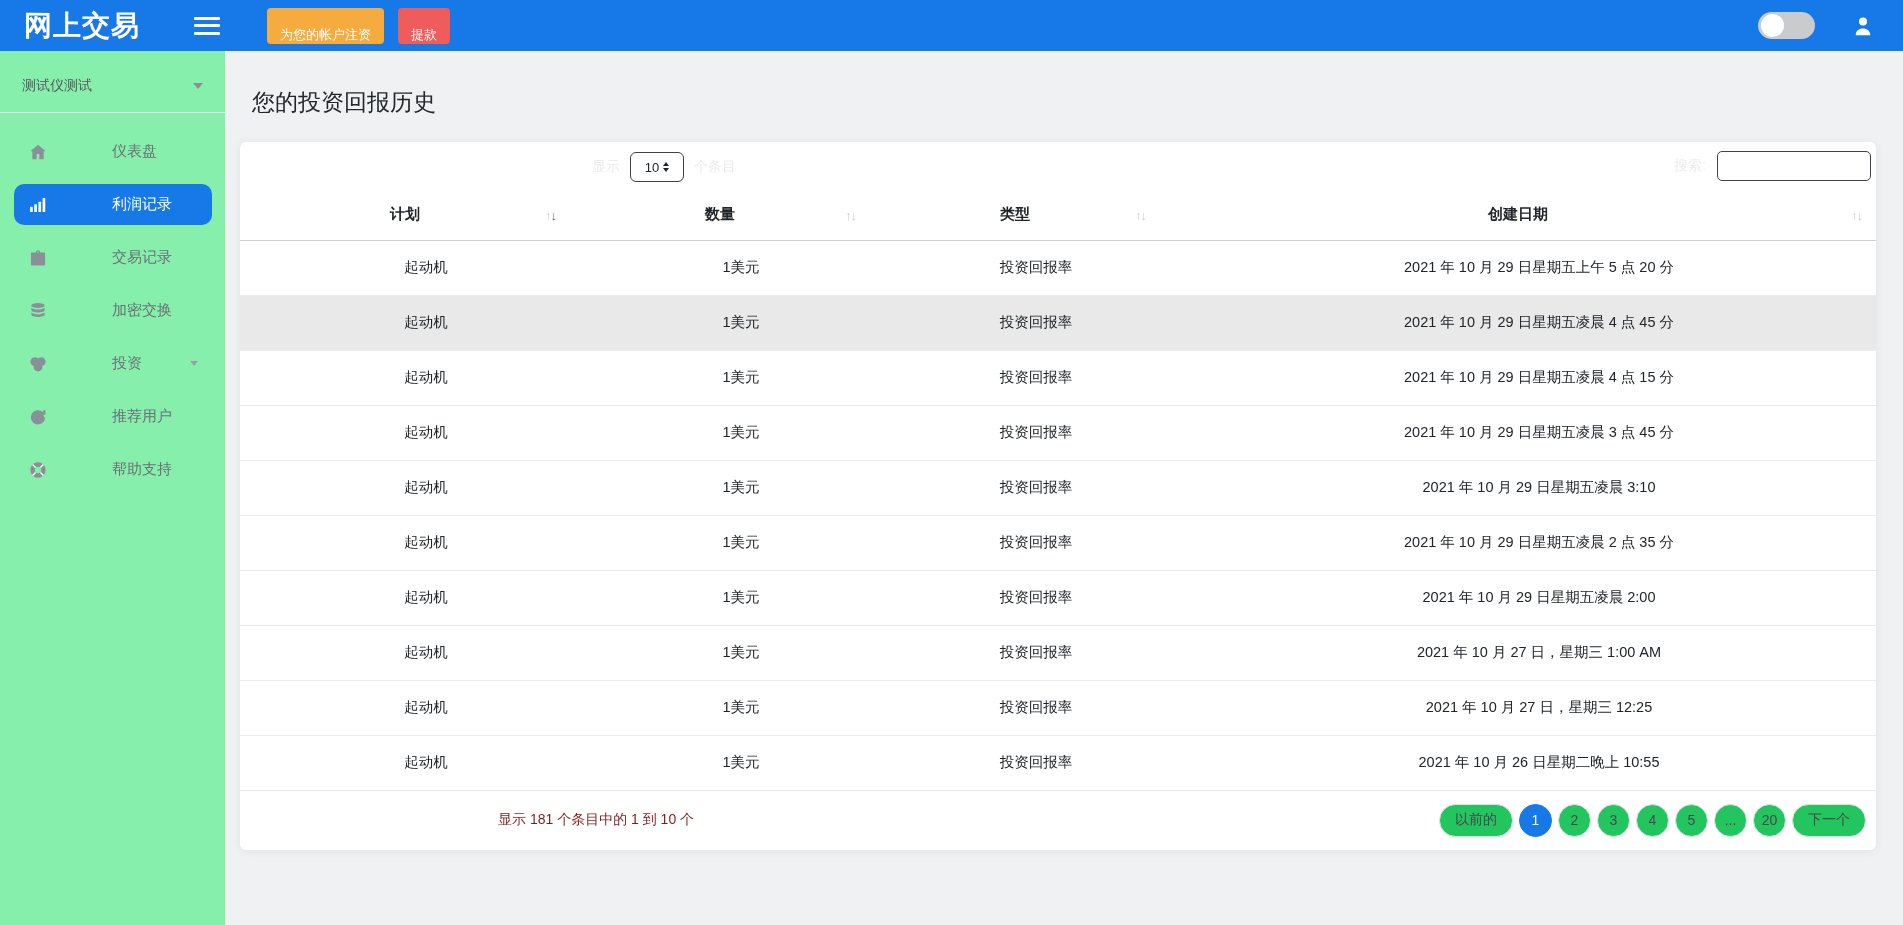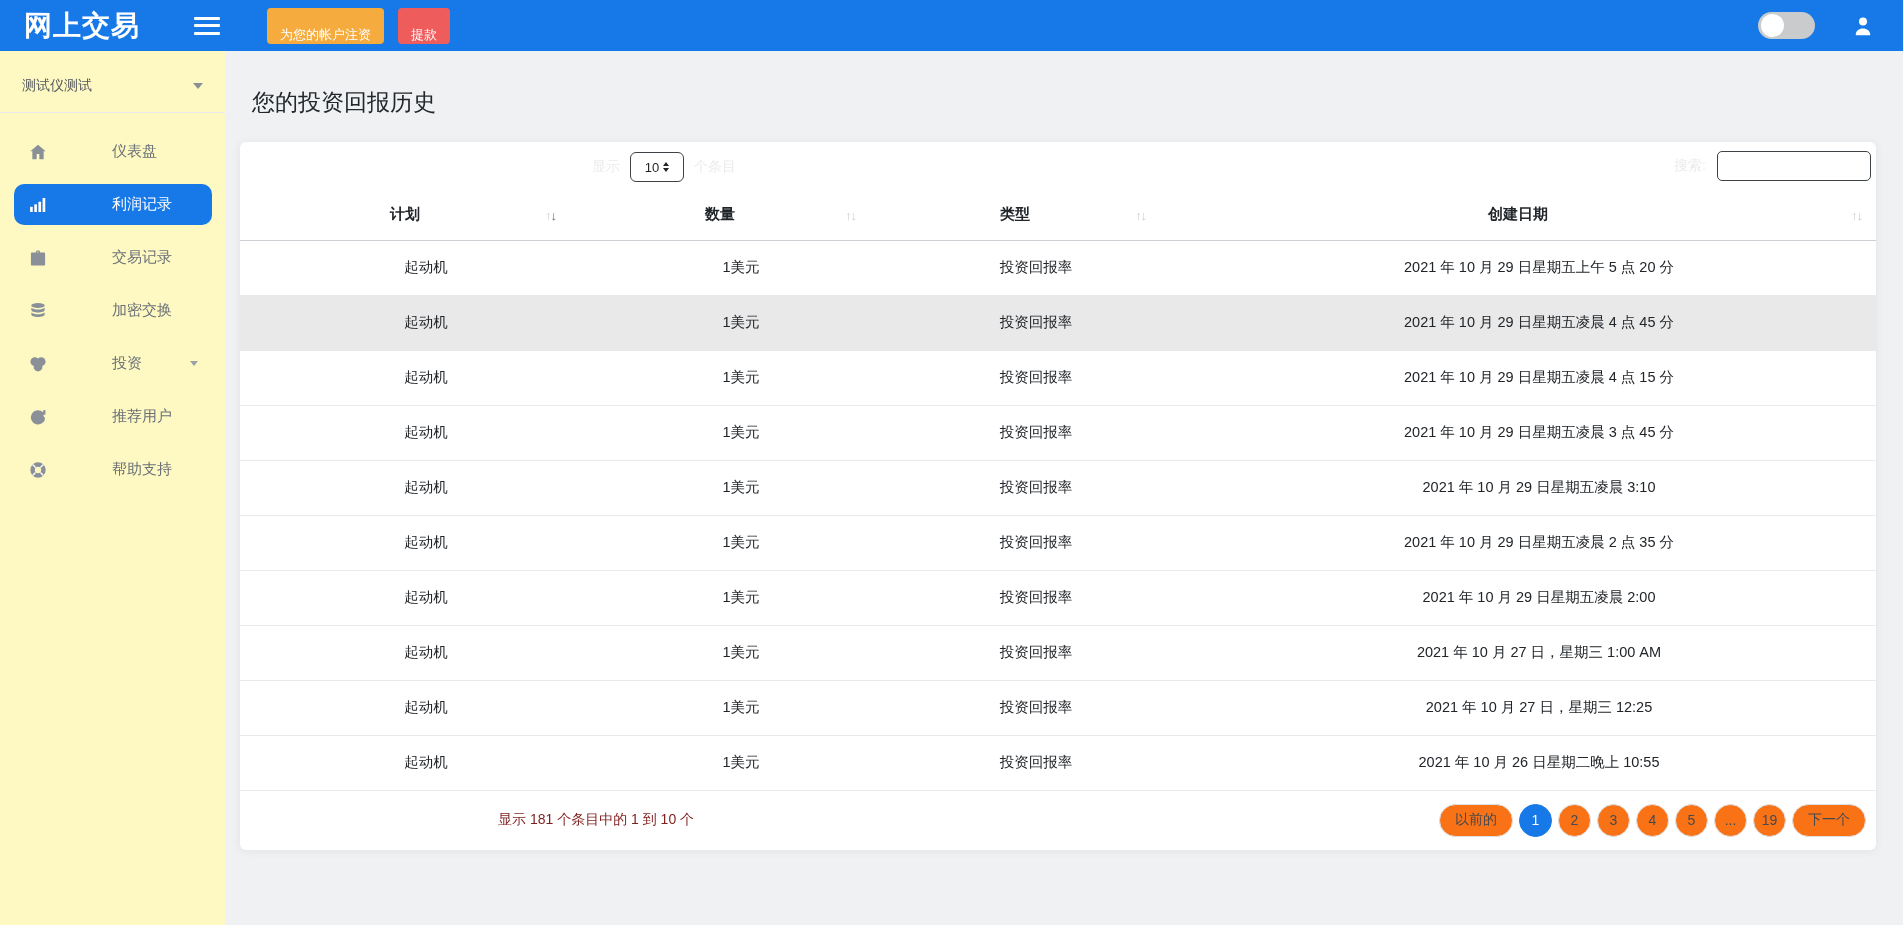--- a/index.html
+++ b/index.html
@@ -19,21 +19,21 @@
   .btn { border:none; border-radius:4px; color:#fff; font-size:13px; height:33px; padding:18px 13px; cursor:pointer;
          font-family:inherit; }
   .btn-fund { margin-left:47px; background:#f5ab3d; }
   .btn-withdraw { margin-left:14px; background:#ee5c5c; }
   .header-right { margin-left:auto; display:flex; align-items:center; gap:36px; padding-right:28px; }
   .toggle { width:57px; height:27px; background:#c9cbcd; border-radius:14px; position:relative; cursor:pointer; }
   .toggle-knob { position:absolute; left:3px; top:2px; width:23px; height:23px; background:#fff; border-radius:50%; }
   .user-btn { width:24px; height:24px; cursor:pointer; }
   .user-btn svg { width:24px; height:24px; fill:#fff; }
   
-  .sidebar { position:absolute; top:51px; left:0; width:225px; bottom:0; background:#fef9c3; z-index:10; }
+  .sidebar { position:absolute; top:51px; left:0; width:225px; bottom:0; background:#86efac; z-index:10; }
   .account-row { display:flex; align-items:center; justify-content:space-between;
                  padding:26px 22px 17px 22px; color:#55595e; font-size:14px; cursor:pointer;
                  border-bottom:1px solid #e9ebee; }
   .caret-down { width:0; height:0; border-left:5px solid transparent; border-right:5px solid transparent;
                 border-top:6px solid #8a8f95; }
   .menu { padding-top:18px; }
   .side-item { height:41px; margin:0 13px 12px 14px; display:flex; align-items:center;
                border-radius:10px; color:#6b7177; font-size:15px; cursor:pointer; padding:0 14px 0 13px;gap:44px; }
   .side-item .icon { width:22px; height:22px; margin-right:19px; display:flex; align-items:center;
                      justify-content:center; color:#8a9098; }
@@ -68,21 +68,21 @@
   th:nth-child(1){ width:330px; } th:nth-child(2){ width:300px; } th:nth-child(3){ width:290px; }
   .sort { position:absolute; right:14px; top:50%; transform:translateY(-50%); font-size:13px;
           color:#c7cbd0; letter-spacing:-1px; }
   .sort .active { color:#64686d; }
   tbody td { height:55px; text-align:center; font-size:14.5px; color:#212529; border-bottom:1px solid #e8ebee;padding-left:42px; }
   tbody tr.highlight { background:#e9e9e9; }
   
   .card-footer { position:absolute; left:0; right:0; bottom:0; height:60px; display:flex; align-items:center; }
   .info { margin-left:258px; font-size:14px; color:#7f1d1d; }
   .pagination { margin-left:auto; margin-right:10px; display:flex; align-items:center; gap:6px; }
-  .page-item { min-width:33px; height:33px; border:1px solid #dee2e6; border-radius:17px; background:#f97316;
+  .page-item { min-width:33px; height:33px; border:1px solid #dee2e6; border-radius:17px; background:#22c55e;
                display:flex; align-items:center; justify-content:center; font-size:14px; color:#46494d;
                cursor:pointer; }
   .page-item.num { width:33px; border-radius:50%; }
   .page-item.wide { padding:0 15px; }
   .page-item.active { background:#1778e8; border-color:#1778e8; color:#fff; }
 </style>
 </head>
 <body>
 
 <div class="header">
@@ -281,18 +281,18 @@
     <div class="card-footer">
       <div class="info">显示 181 个条目中的 1 到 10 个</div>
       <div class="pagination">
           <span class="page-item wide">以前的</span>
           <span class="page-item num active">1</span>
           <span class="page-item num">2</span>
           <span class="page-item num">3</span>
           <span class="page-item num">4</span>
           <span class="page-item num">5</span>
           <span class="page-item num">...</span>
-          <span class="page-item num">19</span>
+          <span class="page-item num">20</span>
           <span class="page-item wide">下一个</span>
         </div>
     </div>
   </div>
 </div>
 
 </body></html>

